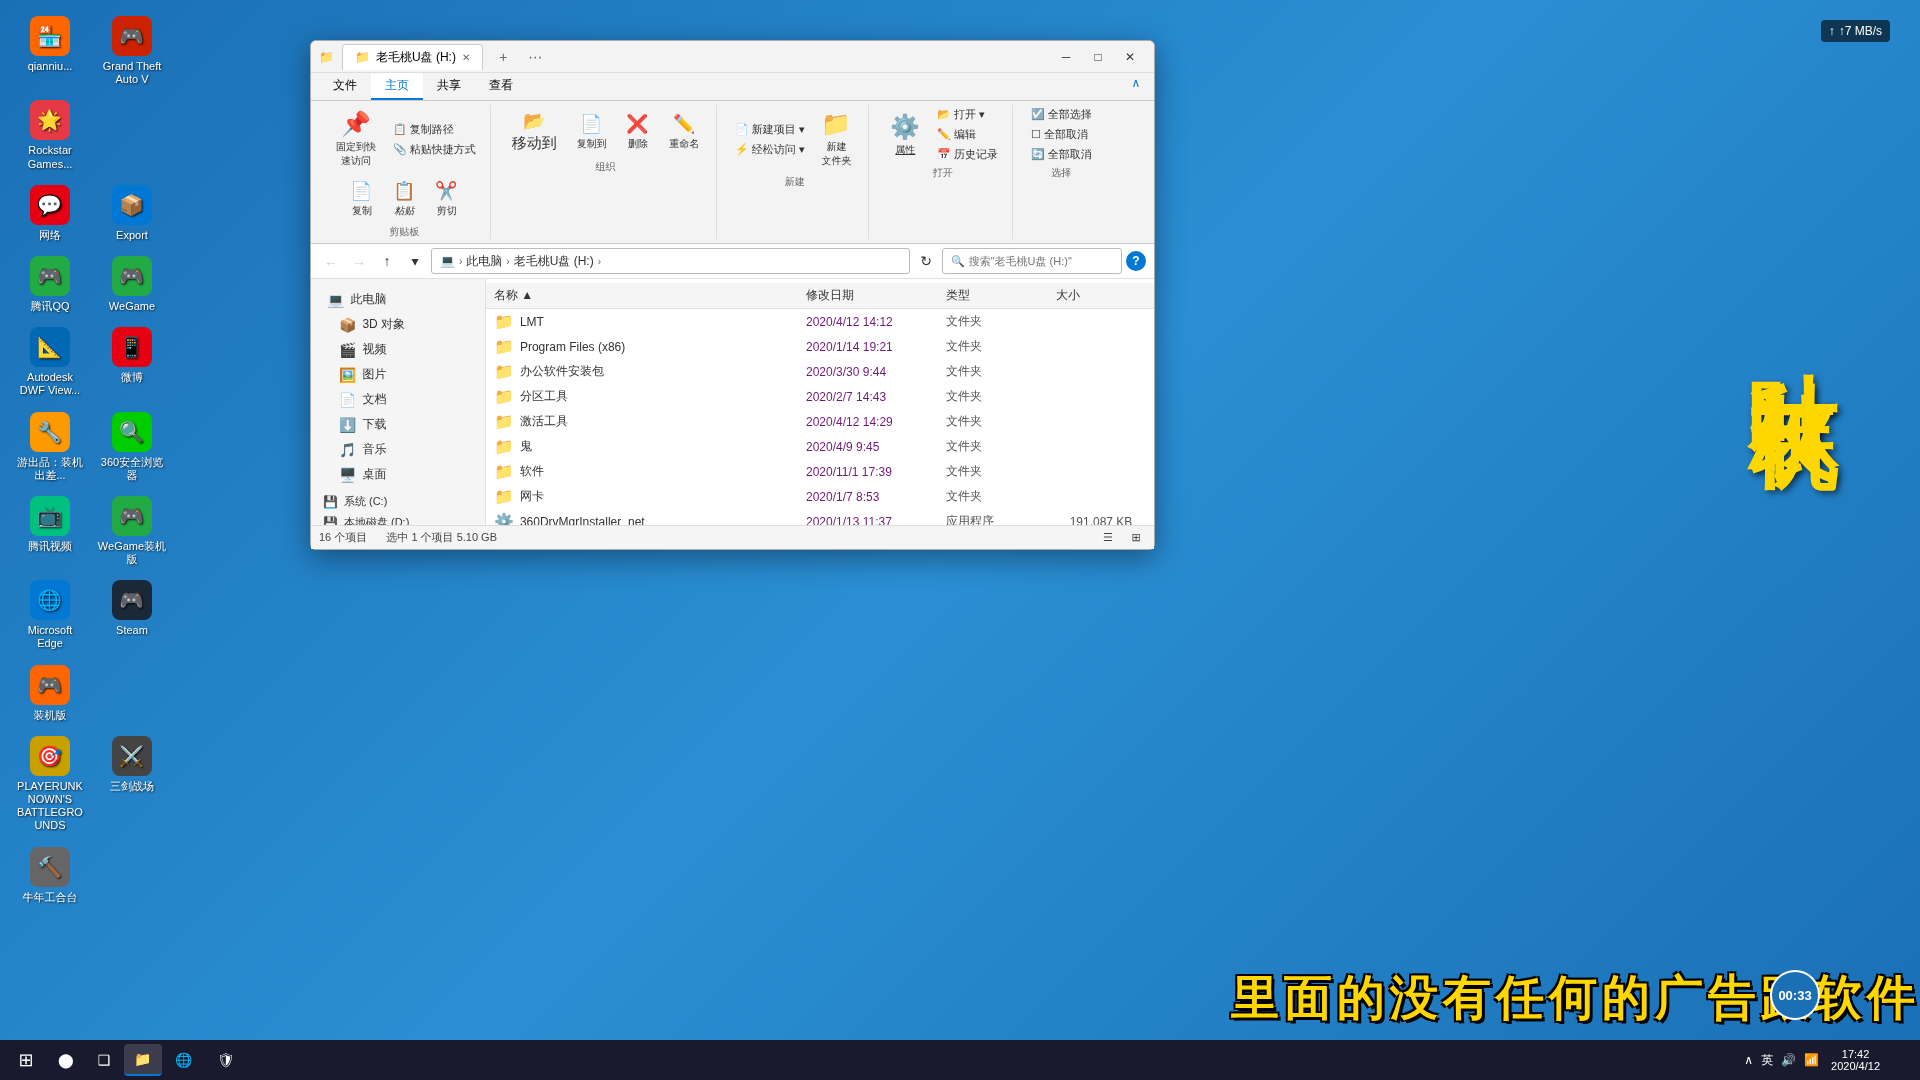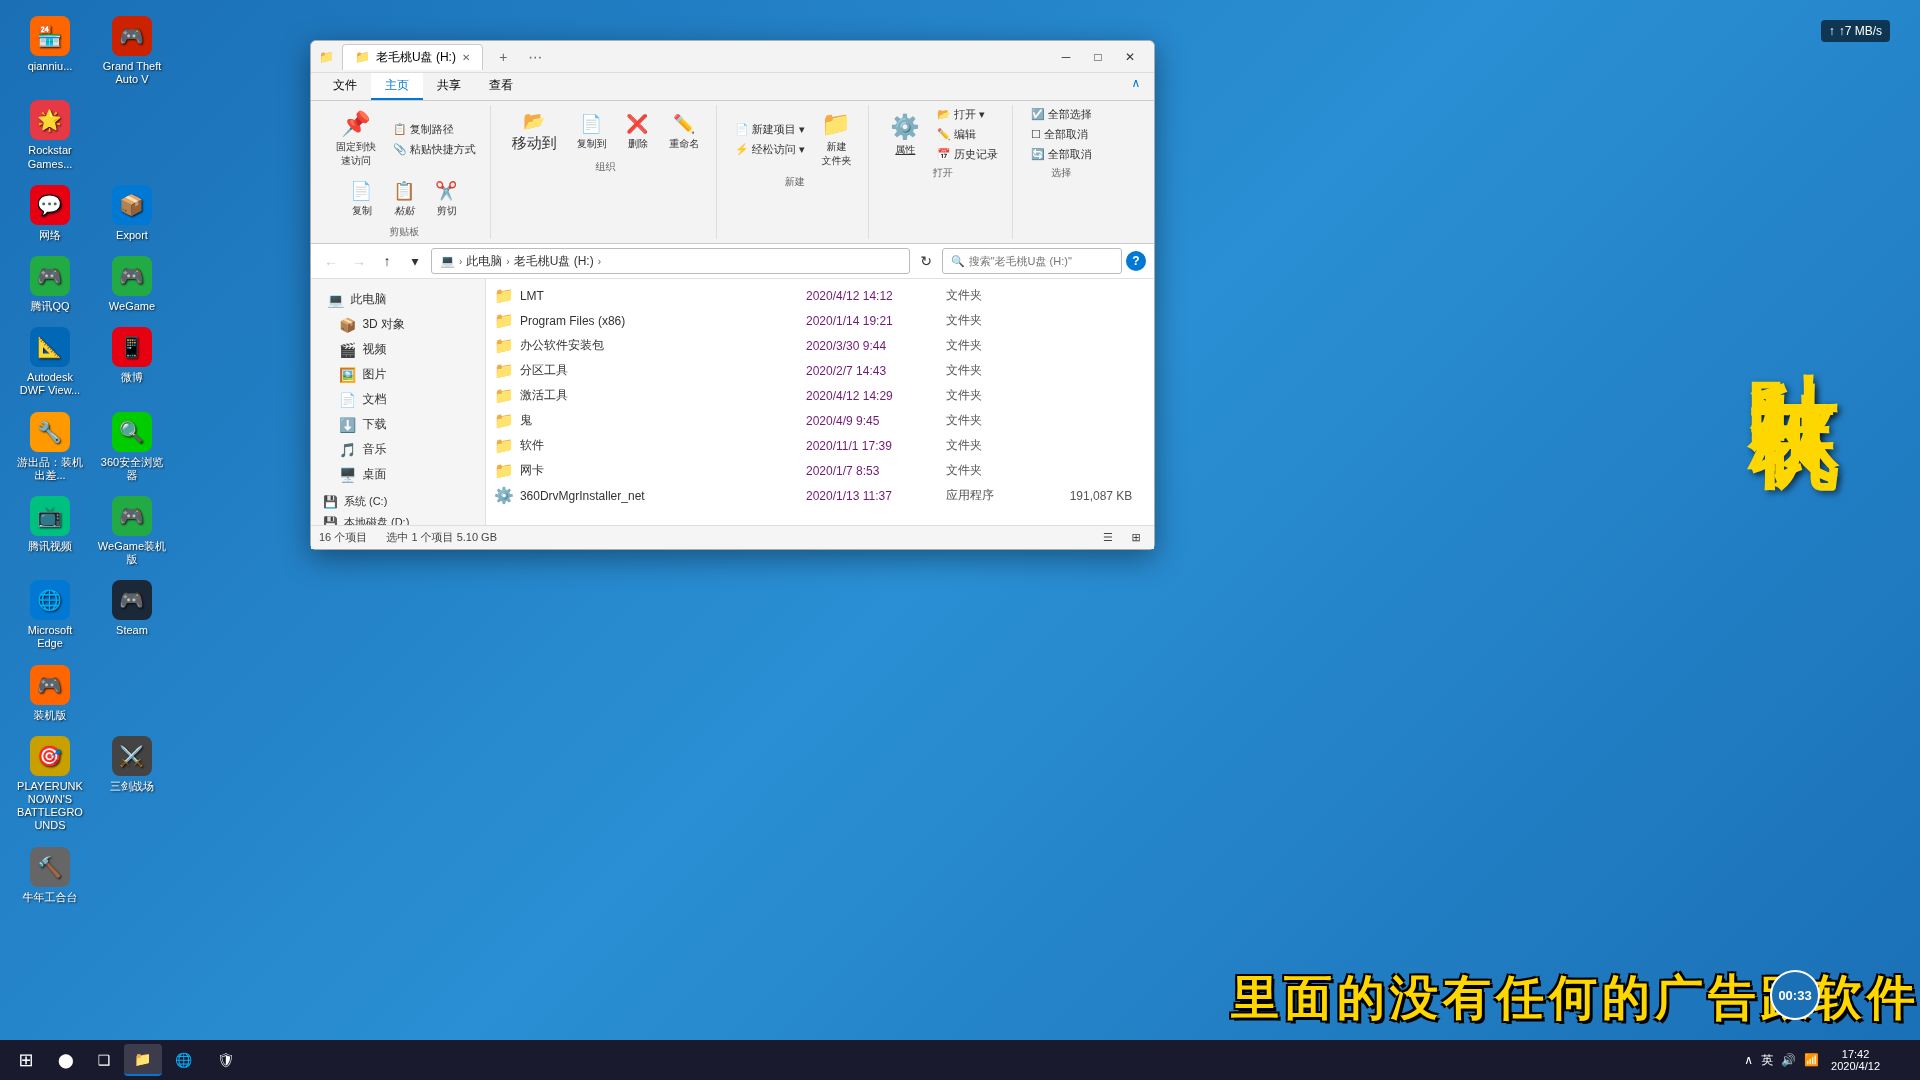--- a/index.html
+++ b/index.html
@@ -831,20 +831,26 @@
         <div class="sidebar-drive">
           <span style="font-size:12px;">💾</span>
           <span>本地磁盘 (D:)</span>
         </div>
 
       </div>
     </div>
 
     <div class="file-list">
 
+      <div class="file-list-header">
+        <div class="col-name">名称 ▲</div>
+        <div class="col-date">修改日期</div>
+        <div class="col-type">类型</div>
+        <div class="col-size">大小</div>
+      </div>
 
       <div class="file-row">
         <span class="file-icon ic-folder">📁</span>
         <span class="file-name">LMT</span>
         <span class="file-date">2020/4/12 14:12</span>
         <span class="file-type">文件夹</span>
         <span class="file-size"></span>
       </div>
       <div class="file-row">
         <span class="file-icon ic-folder">📁</span>

